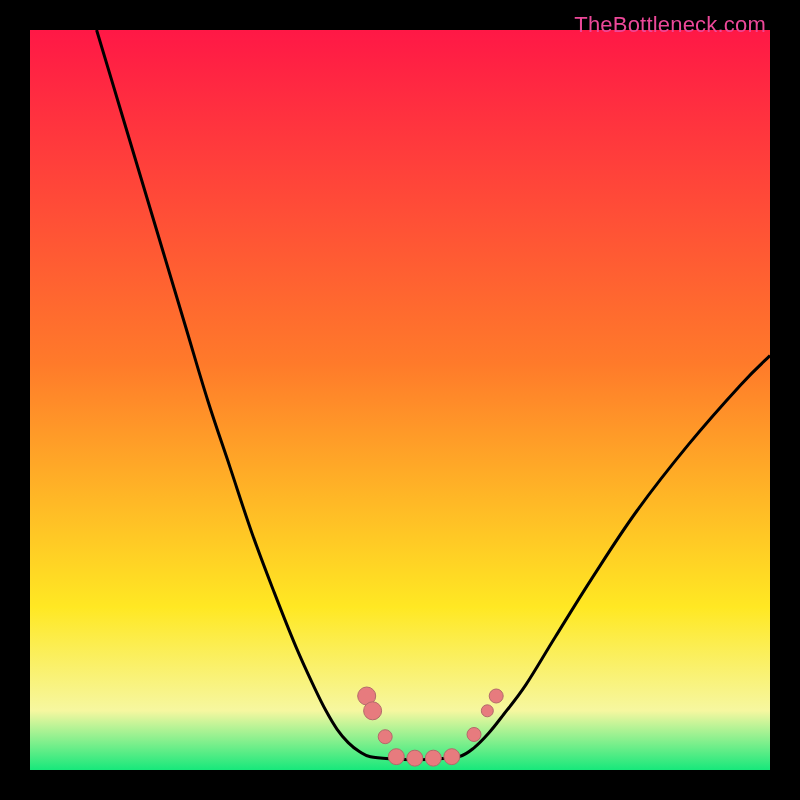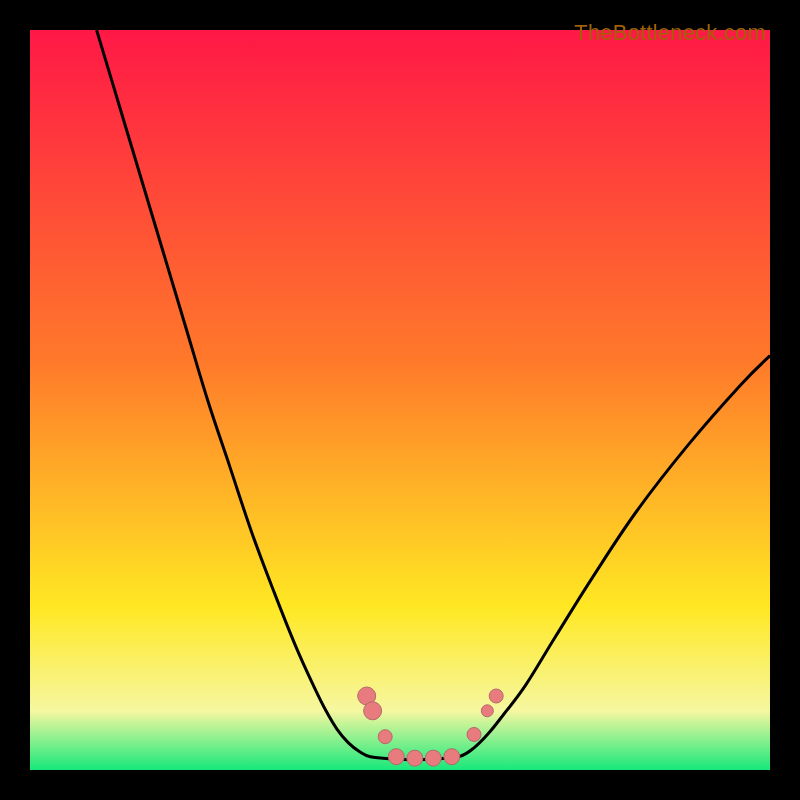--- a/index.html
+++ b/index.html
@@ -21,23 +21,23 @@
   }
   .plot-area {
     position: absolute;
     left: 30px;
     top: 30px;
     width: 740px;
     height: 740px;
   }
   .watermark {
     position: absolute;
-    top: 20px;
+    top: 12px;
     right: 34px;
-    color: #a16207;
+    color: #ec4899;
     font-size: 22px;
     font-weight: 500;
     letter-spacing: 0.2px;
   }
 </style>
 </head>
 <body>
 
 <div class="frame">
   <div class="plot-area">

